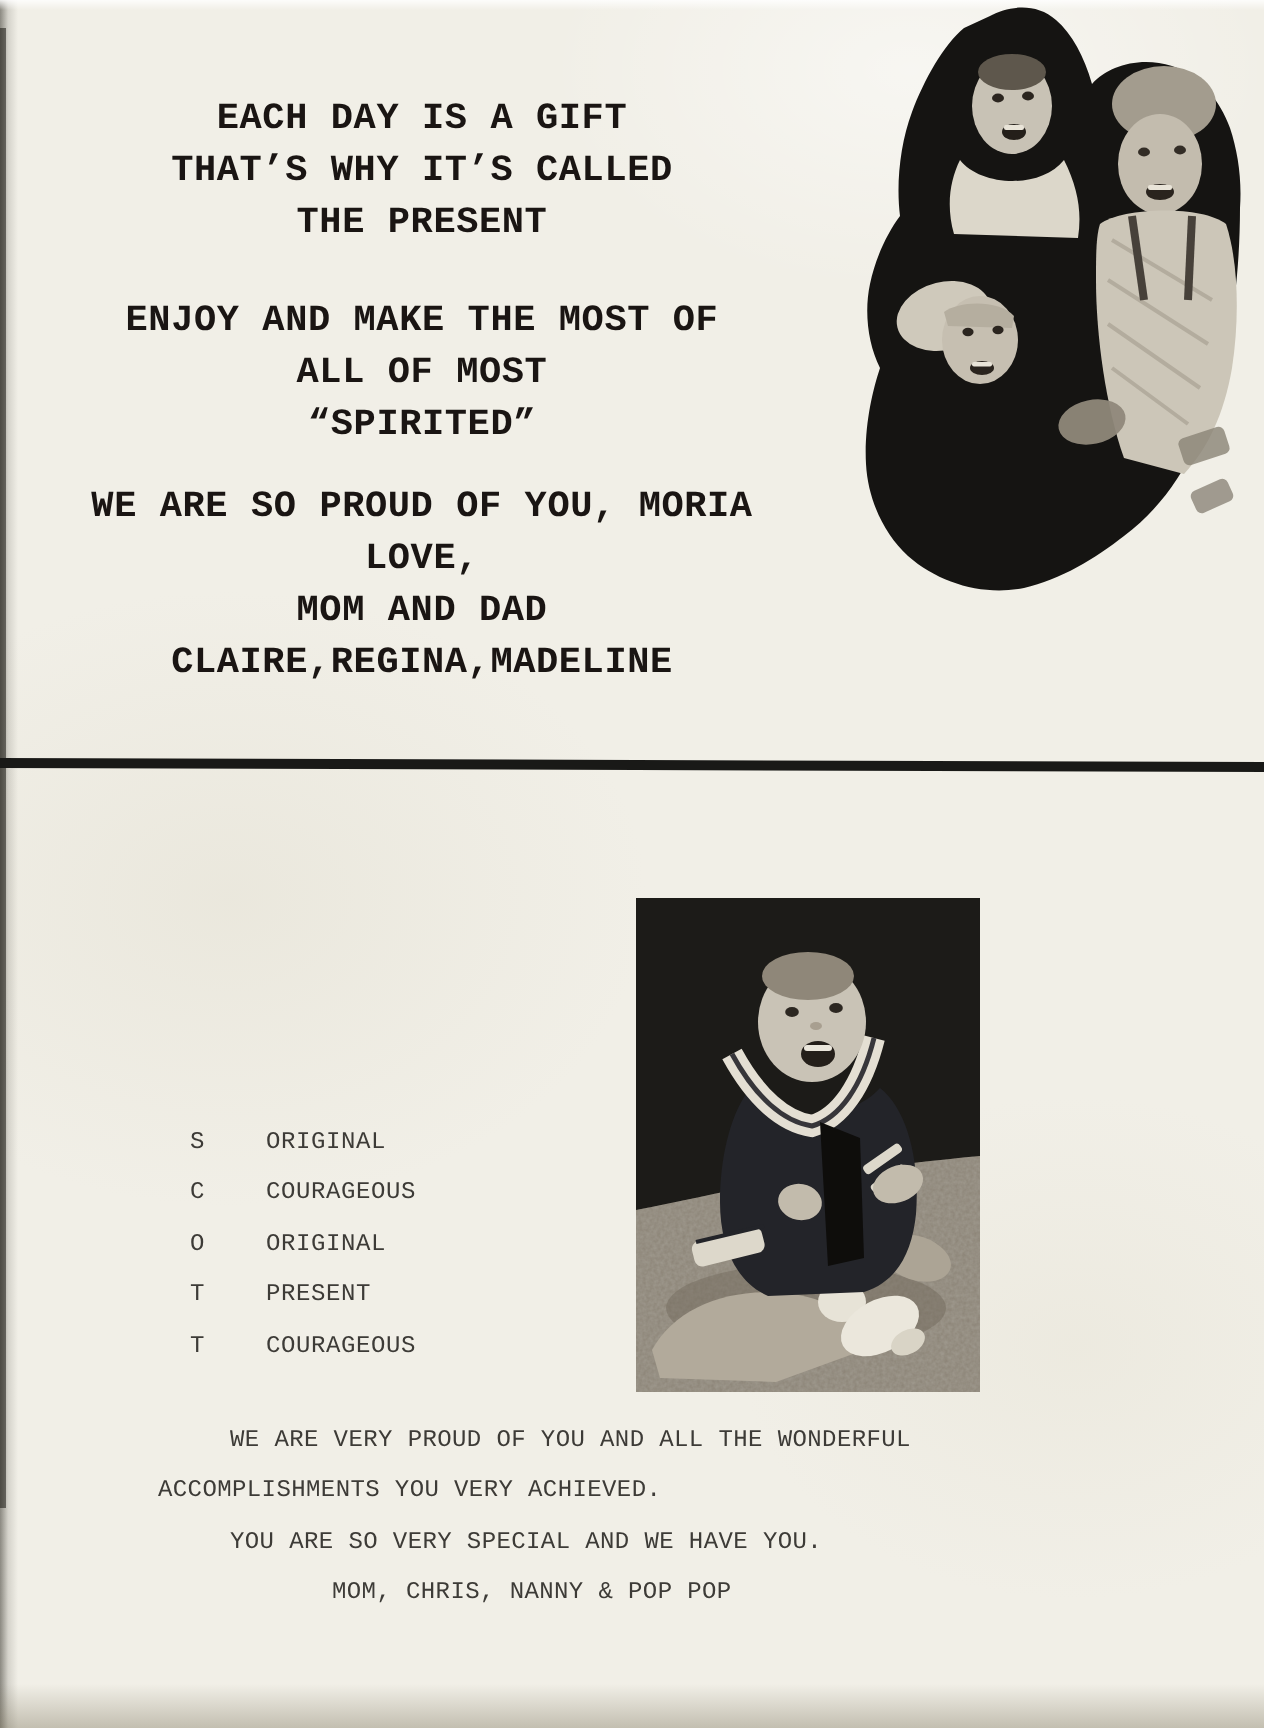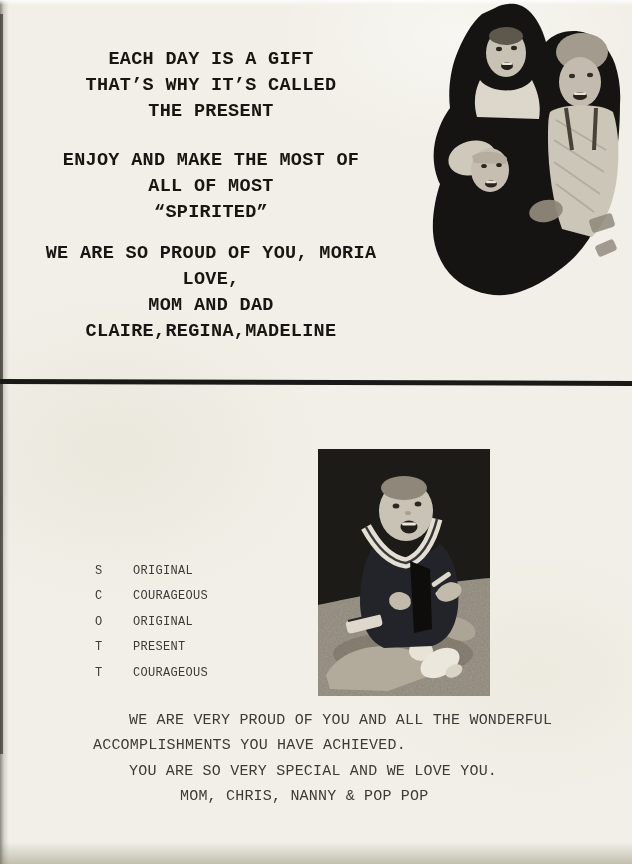--- a/index.html
+++ b/index.html
@@ -28,21 +28,21 @@
   .blk1{top:47px;} .blk2{top:148px;} .blk3{top:241px;}
 
   .divider{position:absolute;left:0;top:379px;width:632px;height:4.5px;
     background:#191917;transform:rotate(.18deg);transform-origin:left center;}
 
   
   .mono{font-family:"Liberation Mono","DejaVu Sans Mono",monospace;color:#3d3b37;}
   .acrostic{position:absolute;left:95px;top:559px;font-size:12px;letter-spacing:.3px;}
   .acrostic .row{display:flex;line-height:25.4px;}
   .acrostic .ltr{display:inline-block;width:38px;}
-  .ded-bottom{position:absolute;left:93px;top:708px;font-size:15px;letter-spacing:.2px;}
+  .ded-bottom{position:absolute;left:79px;top:708px;font-size:12px;letter-spacing:.2px;}
   .ded-bottom .ln{line-height:25.3px;white-space:pre;}
   .ind1{padding-left:36px;} .ind2{padding-left:87px;font-family:Liberation Mono, monospace;}
 
   
   .kids-photo{position:absolute;left:420px;top:0px;width:212px;height:315px;}
   .baby-photo{position:absolute;left:318px;top:449px;width:172px;height:247px;}
   svg{display:block;}
 </style>
 </head>
 <body>
@@ -189,19 +189,19 @@
       <ellipse cx="78" cy="57" rx="3.4" ry="2.5" fill="#2c2721"></ellipse>
       <ellipse cx="100" cy="55" rx="3.4" ry="2.5" fill="#2c2721"></ellipse>
       <ellipse cx="90" cy="64" rx="3" ry="2" fill="#a89f90"></ellipse>
       <ellipse cx="91" cy="78" rx="8.5" ry="6.5" fill="#241f1a"></ellipse>
       <rect x="84" y="73.5" width="14" height="3" rx="1.5" fill="#eae6db"></rect>
     </svg>
   </div>
 
   <div class="ded-bottom mono">
     <div class="ln ind1">WE ARE VERY PROUD OF YOU AND ALL THE WONDERFUL</div>
-    <div class="ln">ACCOMPLISHMENTS YOU HAVE ACHIEVED.</div>
-    <div class="ln ind1">YOU ARE SO VERY SPECIAL AND WE LOVE YOU.</div>
+    <div class="ln">ACCOMPLISHMENTS YOU VERY ACHIEVED.</div>
+    <div class="ln ind1">YOU ARE SO VERY SPECIAL AND WE HAVE YOU.</div>
     <div class="ln ind2">MOM, CHRIS, NANNY &amp; POP POP</div>
   </div>
 
   <div class="edge-bottom"></div>
 </div>
 
 </body></html>

